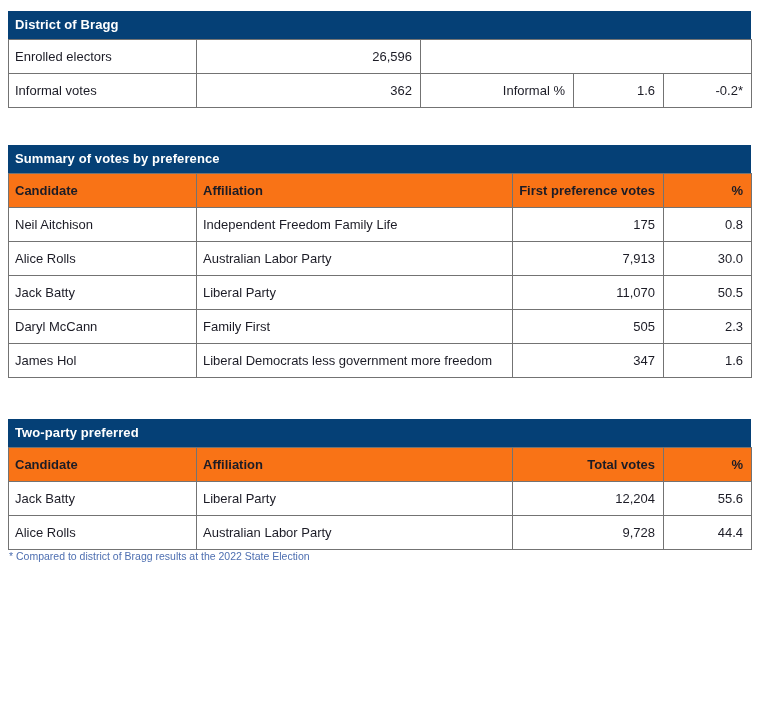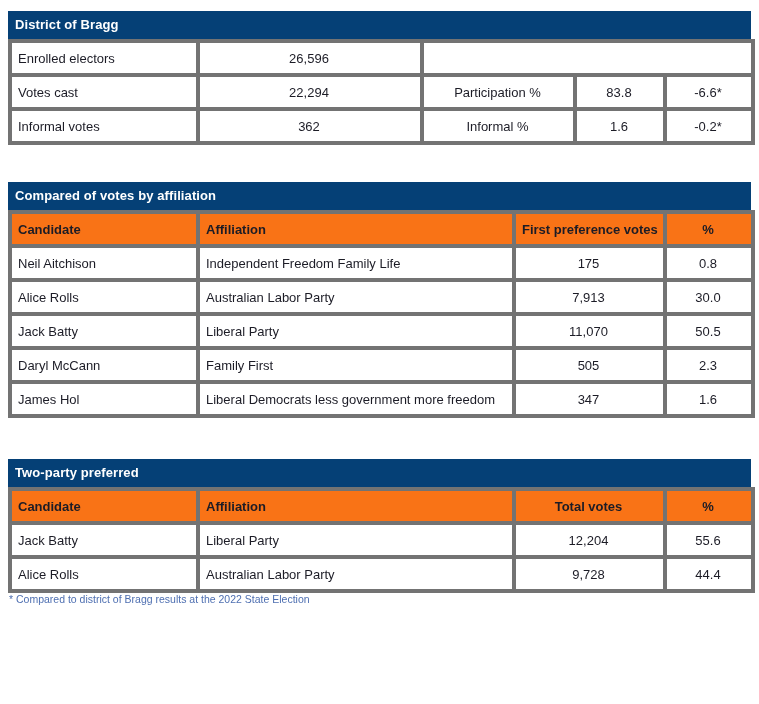--- a/index.html
+++ b/index.html
@@ -28,32 +28,32 @@
     padding-left: 7px;
     letter-spacing: 0.1px;
   }
   table.tbl {
     width: 743px;
     border-collapse: collapse;
     table-layout: fixed;
     font-size: 13px;
   }
   table.tbl td, table.tbl th {
-    border: 4px solid #737373;
+    border: 1px solid #737373;
     height: 34px;
     box-sizing: border-box;
     padding: 0 8px 0 6px;
     vertical-align: middle;
     overflow: hidden;
     white-space: nowrap;
     font-weight: normal;
     text-align: left;
     color: #1c1c26;
   }
-  table.tbl .num { text-align: center; }
+  table.tbl .num { text-align: right; }
   table.tbl tr.colhead td {
     background: #f97316;
     font-weight: bold;
   }
   table.tbl tr.totalrow td {
     background: #e9e9e9;
   }
   table.tbl tr.totalrow td.strong { font-weight: bold; }
   .gap1 { height: 37px; }
   .gap2 { height: 41px; }
@@ -78,39 +78,32 @@
         <col style="width:90px">
         <col style="width:88px">
     </colgroup>
     <tbody>
         <tr>
       <td>Enrolled electors</td>
       <td class="num">26,596</td>
       <td colspan="3"></td>
     </tr>
     <tr>
-      <td>Votes cast</td>
-      <td class="num">22,294</td>
-      <td class="num">Participation %</td>
-      <td class="num">83.8</td>
-      <td class="num">-6.6*</td>
-    </tr>
-    <tr>
       <td>Informal votes</td>
       <td class="num">362</td>
       <td class="num">Informal %</td>
       <td class="num">1.6</td>
       <td class="num">-0.2*</td>
     </tr>
   </tbody>
     </table>
 
   <div class="gap1"></div>
 
-  <div class="titlebar">Compared of votes by affiliation</div>
+  <div class="titlebar">Summary of votes by preference</div>
   <table class="tbl">
     <colgroup>
       <col style="width:188px">
         <col style="width:316px">
         <col style="width:151px">
         <col style="width:88px">
     </colgroup>
     <tbody>
         <tr class="colhead">
       <td>Candidate</td>

